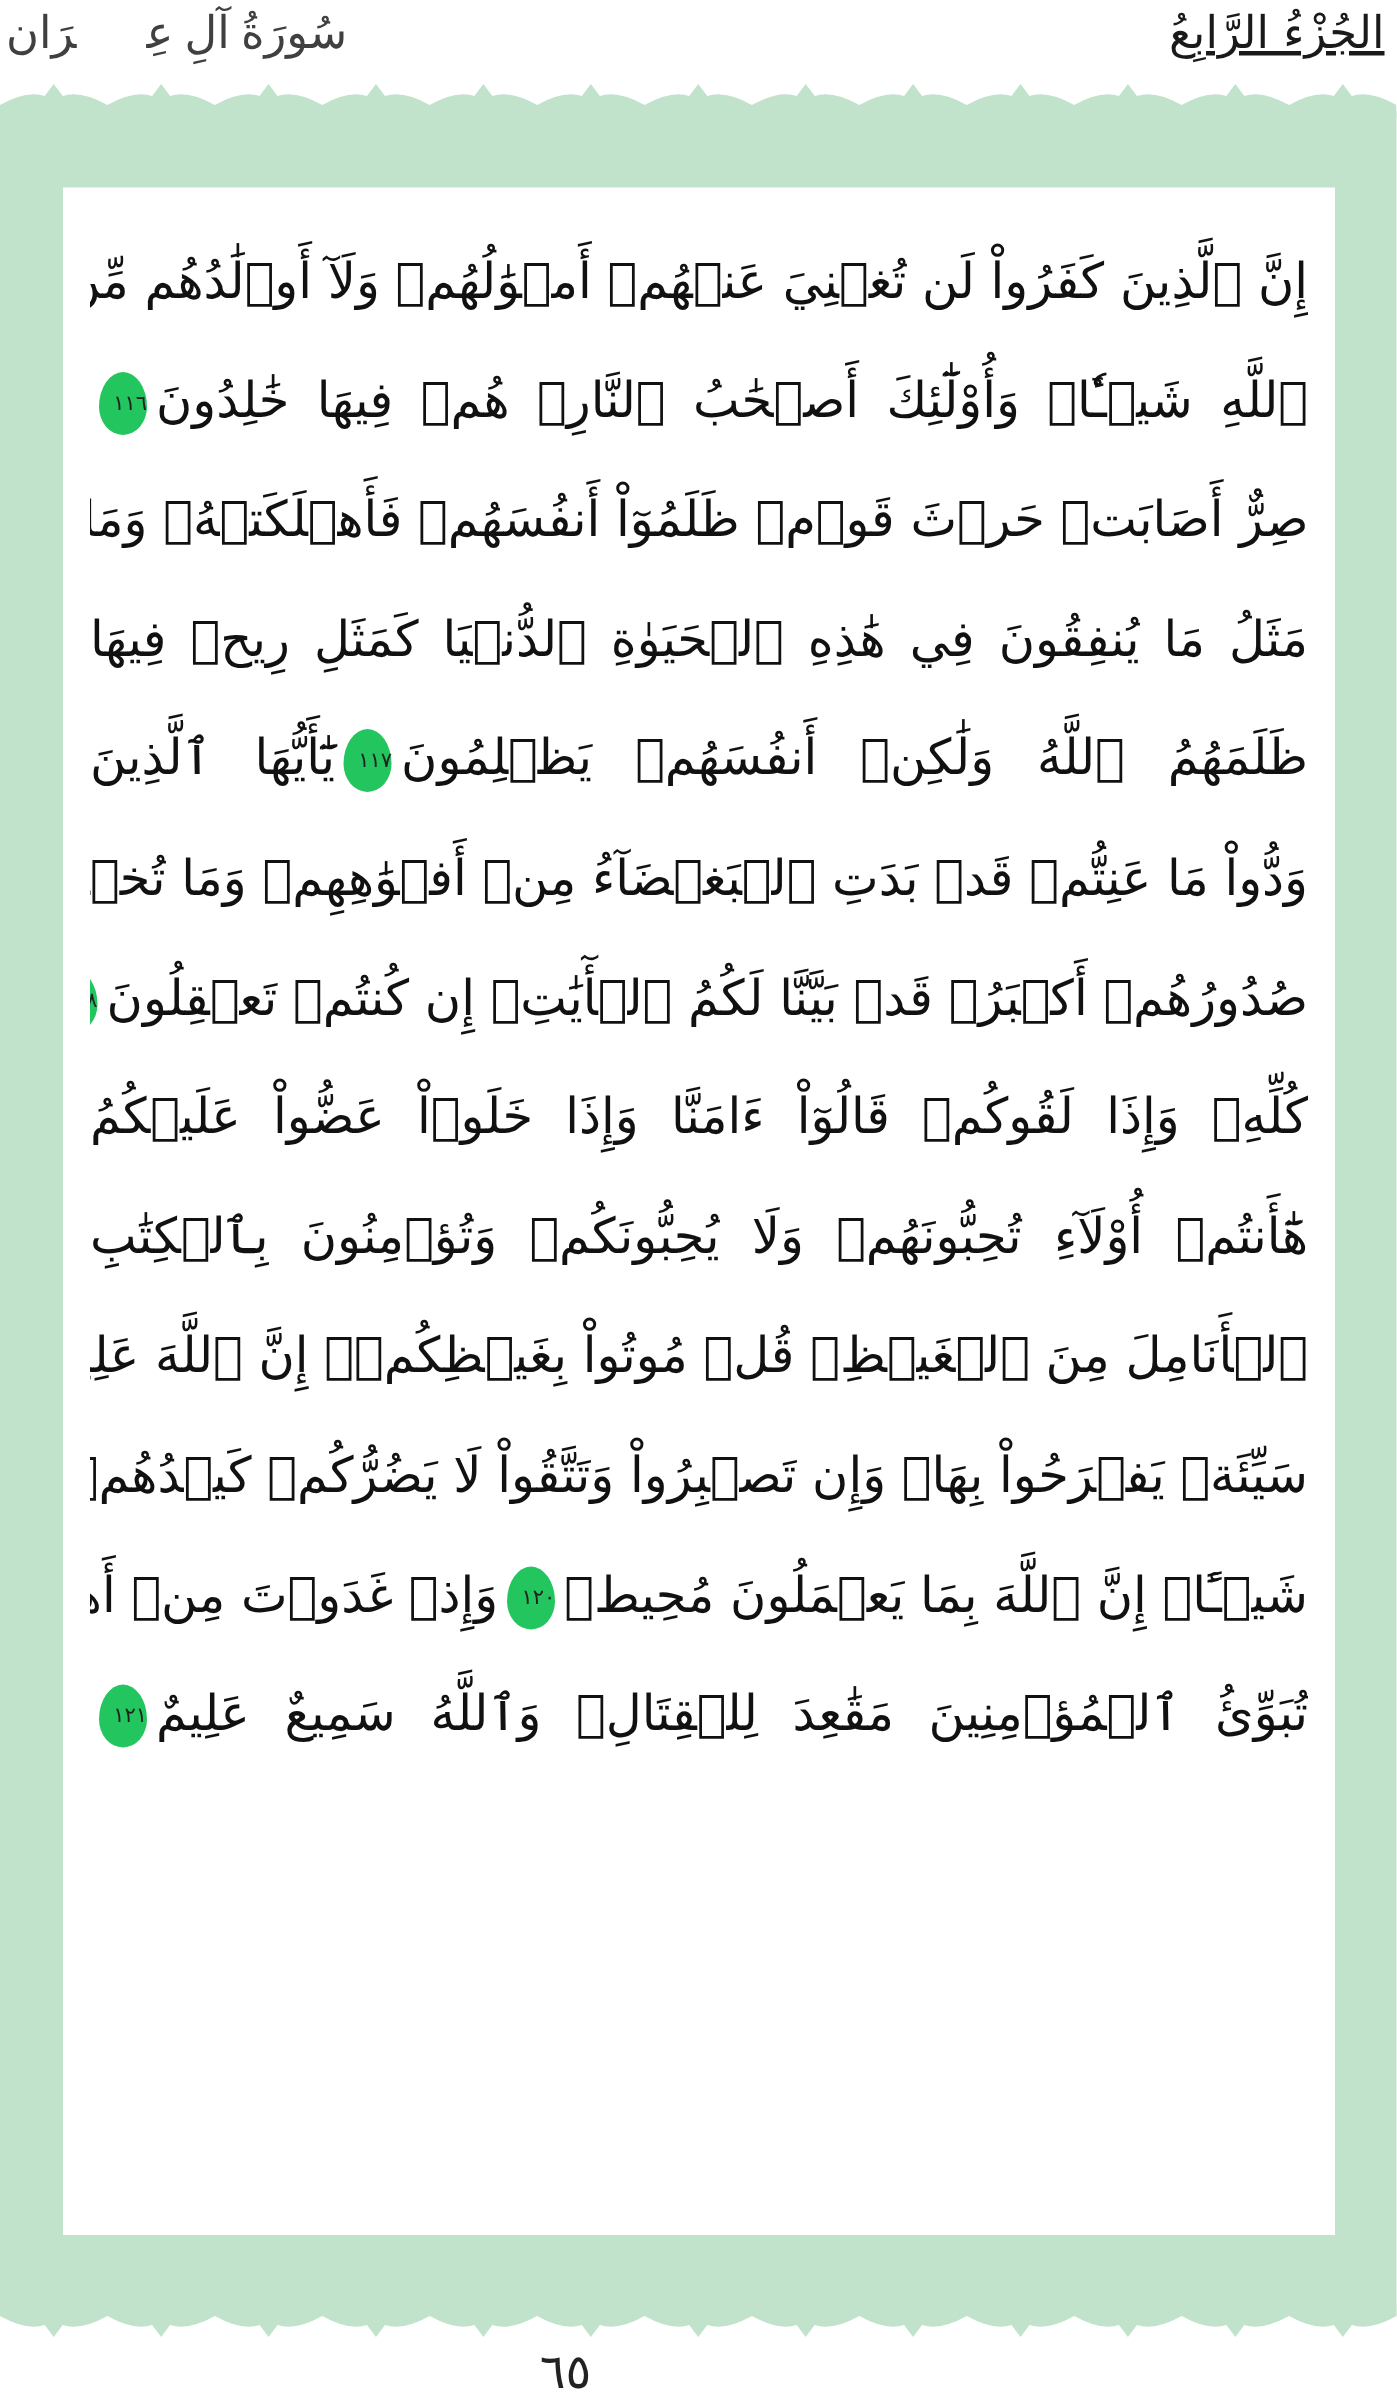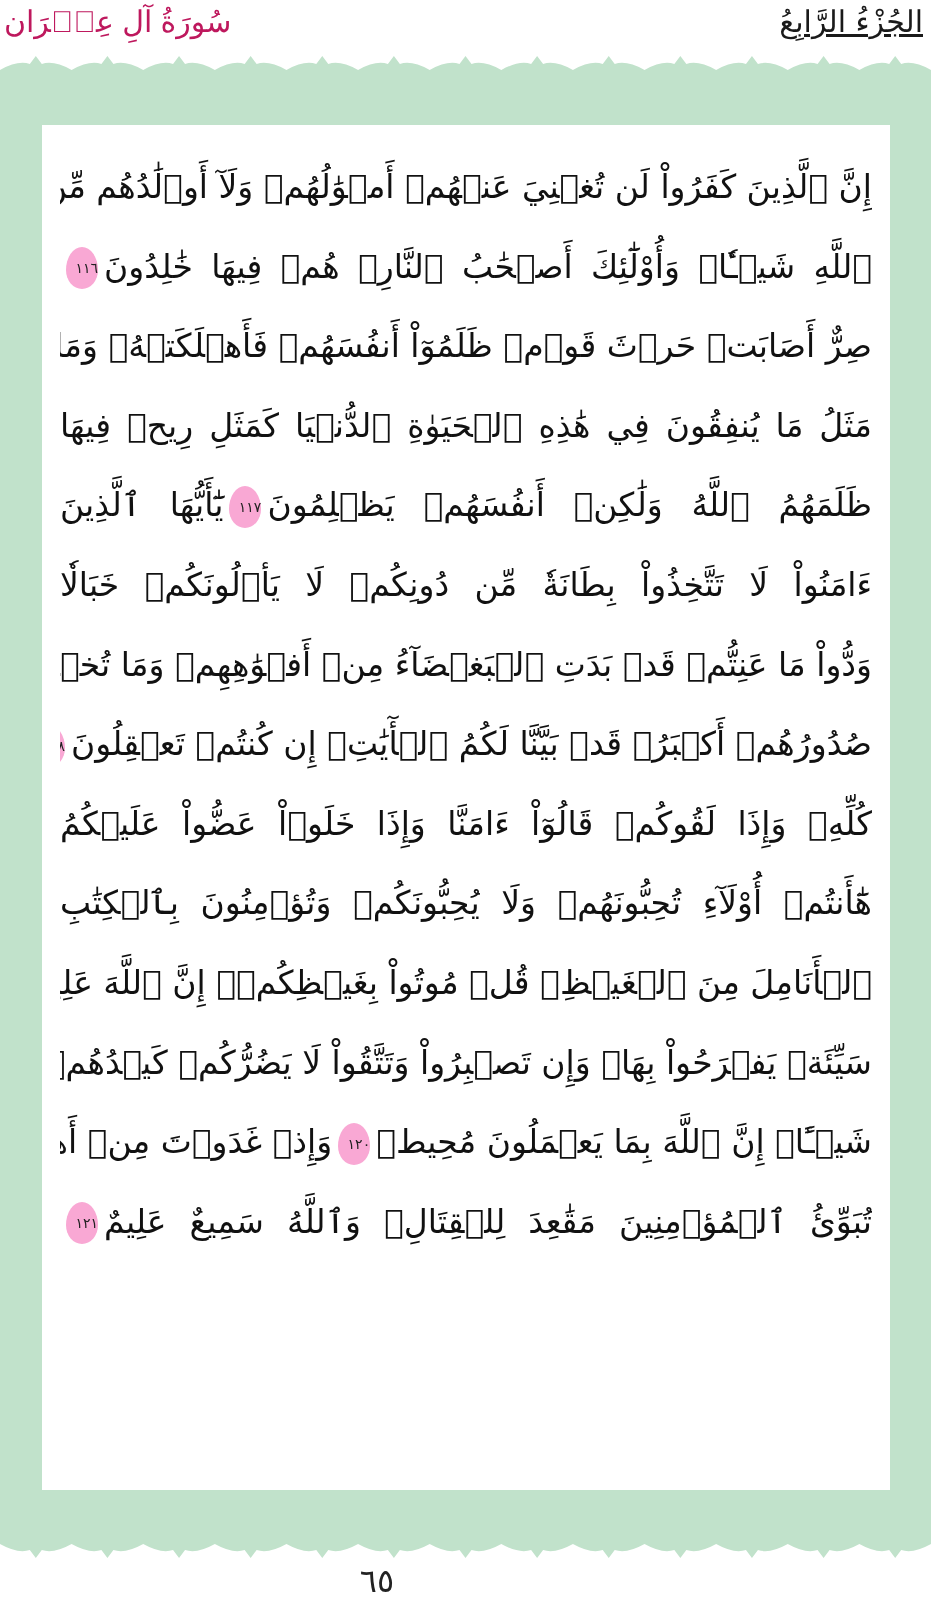--- a/index.html
+++ b/index.html
@@ -2,33 +2,33 @@
 <html><head>
 <meta charset="utf-8">
 <style>
   html, body { margin:0; padding:0; }
   body {
     width:931px; height:1600px; background:#ffffff; position:relative; overflow:hidden;
     font-family: "DejaVu Sans", sans-serif;
   }
   .header { position:absolute; top:0; left:0; width:931px; height:60px; }
   .juz-title { position:absolute; right:8px; top:4px; font-size:30px; color:#1a1a1a; direction:rtl; font-family:"DejaVu Serif", serif;text-decoration:underline; }
-  .surah-title { position:absolute; left:4px; top:4px; font-size:30px; color:#be185d; direction:rtl; font-family:Liberation Sans, sans-serif; }
+  .surah-title { position:absolute; left:4px; top:4px; font-size:30px; color:#404040; direction:rtl; font-family:Liberation Serif, serif; }
   .frame { position:absolute; left:0; top:74px; width:931px; height:1470px; background:#c1e2cb; }
   .scallop { position:absolute; left:0; width:931px; height:22px; }
   .scallop.top { top:56px; }
   .scallop.bottom { top:1536px; }
   .inner { position:absolute; left:42px; top:125px; width:848px; height:1365px; background:#ffffff; }
   .lines { position:absolute; left:18px; right:18px; top:22px; }
   .line {
     height:79.6px; line-height:79.6px; direction:rtl; text-align:justify; text-align-last:justify;
     font-family:"DejaVu Sans", sans-serif; font-size:33px; color:#111; white-space:nowrap; overflow:hidden;
   }
   .ayah-marker {
-    display:inline-block; width:32px; height:42px; background:#f9a8d4; border-radius:50% 50% 50% 50% / 55% 55% 45% 45%;
+    display:inline-block; width:32px; height:42px; background:#22c55e; border-radius:50% 50% 50% 50% / 55% 55% 45% 45%;
     font-size:14px; line-height:42px; text-align:center; vertical-align:middle; color:#222; margin:0 6px;
     direction:rtl;
   }
   .page-number { position:absolute; left:0; width:754px; top:1562px; text-align:center; font-size:32px; color:#222; }
 </style>
 </head>
 <body>
 
 <div class="header">
   <div class="juz-title">الجُزْءُ الرَّابِعُ</div>
@@ -45,21 +45,20 @@
   <path id="scalBot" fill="#c1e2cb" d="M0 0 L0 8 Q17.903846153846153 18 29.807692307692307 14 L35.80769230769231 22 L41.80769230769231 14 Q53.71153846153846 18 71.61538461538461 8 L71.61538461538461 8 Q89.51923076923077 18 101.42307692307692 14 L107.42307692307692 22 L113.42307692307692 14 Q125.32692307692307 18 143.23076923076923 8 L143.23076923076923 8 Q161.1346153846154 18 173.03846153846155 14 L179.03846153846155 22 L185.03846153846155 14 Q196.94230769230768 18 214.84615384615384 8 L214.84615384615384 8 Q232.75 18 244.65384615384613 14 L250.65384615384613 22 L256.65384615384613 14 Q268.5576923076923 18 286.46153846153845 8 L286.46153846153845 8 Q304.3653846153846 18 316.2692307692308 14 L322.2692307692308 22 L328.2692307692308 14 Q340.1730769230769 18 358.0769230769231 8 L358.0769230769231 8 Q375.9807692307692 18 387.8846153846154 14 L393.8846153846154 22 L399.8846153846154 14 Q411.78846153846155 18 429.69230769230774 8 L429.6923076923077 8 Q447.5961538461538 18 459.5 14 L465.5 22 L471.5 14 Q483.40384615384613 18 501.30769230769226 8 L501.30769230769226 8 Q519.2115384615385 18 531.1153846153845 14 L537.1153846153845 22 L543.1153846153845 14 Q555.0192307692307 18 572.9230769230769 8 L572.9230769230769 8 Q590.8269230769231 18 602.7307692307692 14 L608.7307692307692 22 L614.7307692307692 14 Q626.6346153846154 18 644.5384615384615 8 L644.5384615384615 8 Q662.4423076923077 18 674.3461538461538 14 L680.3461538461538 22 L686.3461538461538 14 Q698.25 18 716.1538461538462 8 L716.1538461538462 8 Q734.0576923076924 18 745.9615384615385 14 L751.9615384615385 22 L757.9615384615385 14 Q769.8653846153846 18 787.7692307692308 8 L787.7692307692307 8 Q805.6730769230769 18 817.576923076923 14 L823.576923076923 22 L829.576923076923 14 Q841.4807692307692 18 859.3846153846154 8 L859.3846153846154 8 Q877.2884615384615 18 889.1923076923076 14 L895.1923076923076 22 L901.1923076923076 14 Q913.0961538461538 18 931 8 L931 0 Z"></path>
 </svg>
 
 <div class="inner">
   <div class="lines" id="lines">
       <div class="line"><span>إِنَّ ٱلَّذِينَ كَفَرُواْ لَن تُغۡنِيَ عَنۡهُمۡ أَمۡوَٰلُهُمۡ وَلَآ أَوۡلَٰدُهُم مِّنَ</span></div>
       <div class="line"><span>ٱللَّهِ شَيۡـٔٗاۖ وَأُوْلَٰٓئِكَ أَصۡحَٰبُ ٱلنَّارِۖ هُمۡ فِيهَا خَٰلِدُونَ</span><span class="ayah-marker">١١٦</span></div>
       <div class="line"><span>صِرٌّ أَصَابَتۡ حَرۡثَ قَوۡمٖ ظَلَمُوٓاْ أَنفُسَهُمۡ فَأَهۡلَكَتۡهُۚ وَمَا</span></div>
       <div class="line"><span>مَثَلُ مَا يُنفِقُونَ فِي هَٰذِهِ ٱلۡحَيَوٰةِ ٱلدُّنۡيَا كَمَثَلِ رِيحٖ فِيهَا</span></div>
       <div class="line"><span>ظَلَمَهُمُ ٱللَّهُ وَلَٰكِنۡ أَنفُسَهُمۡ يَظۡلِمُونَ</span><span class="ayah-marker">١١٧</span><span>يَٰٓأَيُّهَا ٱلَّذِينَ</span></div>
-      <div class="line"><span>ءَامَنُواْ لَا تَتَّخِذُواْ بِطَانَةٗ مِّن دُونِكُمۡ لَا يَأۡلُونَكُمۡ خَبَالٗا</span></div>
       <div class="line"><span>وَدُّواْ مَا عَنِتُّمۡ قَدۡ بَدَتِ ٱلۡبَغۡضَآءُ مِنۡ أَفۡوَٰهِهِمۡ وَمَا تُخۡفِي</span></div>
       <div class="line"><span>صُدُورُهُمۡ أَكۡبَرُۚ قَدۡ بَيَّنَّا لَكُمُ ٱلۡأٓيَٰتِۖ إِن كُنتُمۡ تَعۡقِلُونَ</span><span class="ayah-marker">١١٨</span></div>
       <div class="line"><span>كُلِّهِۦ وَإِذَا لَقُوكُمۡ قَالُوٓاْ ءَامَنَّا وَإِذَا خَلَوۡاْ عَضُّواْ عَلَيۡكُمُ</span></div>
       <div class="line"><span>هَٰٓأَنتُمۡ أُوْلَآءِ تُحِبُّونَهُمۡ وَلَا يُحِبُّونَكُمۡ وَتُؤۡمِنُونَ بِٱلۡكِتَٰبِ</span></div>
       <div class="line"><span>ٱلۡأَنَامِلَ مِنَ ٱلۡغَيۡظِۚ قُلۡ مُوتُواْ بِغَيۡظِكُمۡۗ إِنَّ ٱللَّهَ عَلِيمُۢ بِذَاتِ</span></div>
       <div class="line"><span>سَيِّئَةٞ يَفۡرَحُواْ بِهَاۖ وَإِن تَصۡبِرُواْ وَتَتَّقُواْ لَا يَضُرُّكُمۡ كَيۡدُهُمۡ</span></div>
       <div class="line"><span>شَيۡـًٔاۗ إِنَّ ٱللَّهَ بِمَا يَعۡمَلُونَ مُحِيطٞ</span><span class="ayah-marker">١٢٠</span><span>وَإِذۡ غَدَوۡتَ مِنۡ أَهۡلِكَ</span></div>
       <div class="line"><span>تُبَوِّئُ ٱلۡمُؤۡمِنِينَ مَقَٰعِدَ لِلۡقِتَالِۗ وَٱللَّهُ سَمِيعٌ عَلِيمٌ</span><span class="ayah-marker">١٢١</span></div>
     </div>
 </div>

